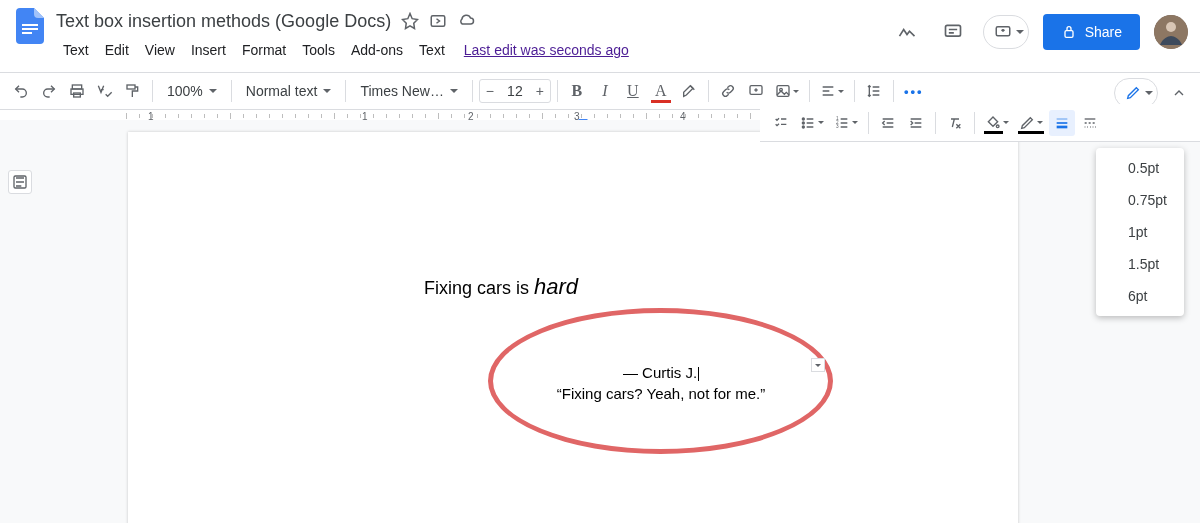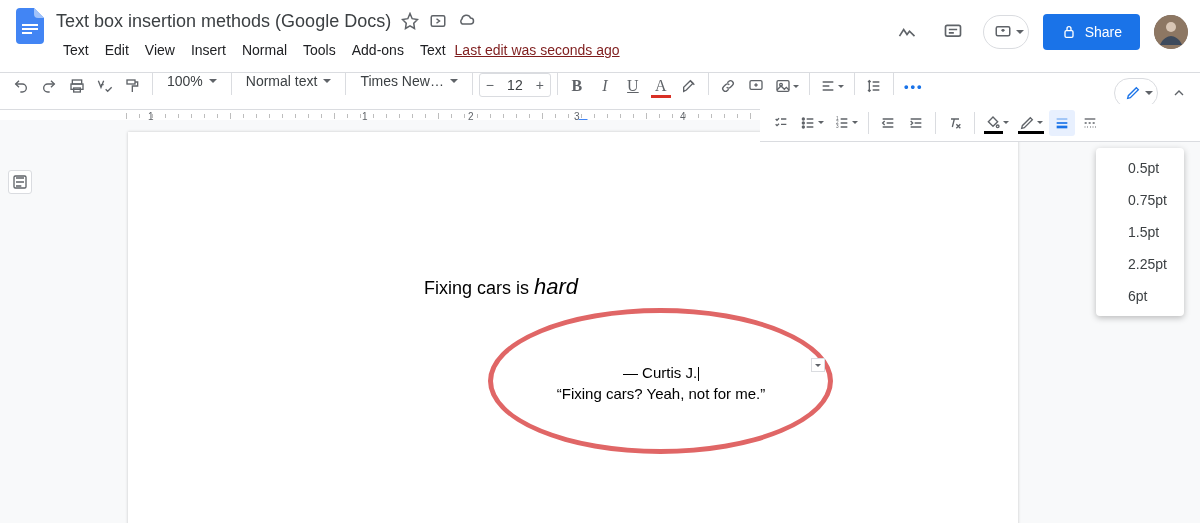--- a/index.html
+++ b/index.html
@@ -7,29 +7,29 @@
 
   .header { display: flex; align-items: flex-start; padding: 8px 12px 0 12px; }
   .docs-logo { width: 36px; height: 36px; margin-right: 8px; display:flex;align-items:center;justify-content:center; }
   .docs-logo svg { width: 28px; height: 36px; }
   .doc-info { flex: 1; }
   .title-row { display: flex; align-items: center; gap: 10px; height: 26px; }
   .doc-title { font-size: 18px; color: #3c4043; font-weight: 400; }
   .title-icon { color: #5f6368; display:flex;align-items:center;justify-content:center; }
   .menu-row { display: flex; align-items: center; gap: 2px; height: 28px; margin-top: 2px;}
   .menu-item { padding: 4px 7px; font-size: 14px; color: #202124; border-radius: 4px; cursor: pointer; }
-  .last-edit { color: #7f1d1d; text-decoration: underline; font-size: 14px;}
+  .last-edit { color: #4c1d95; text-decoration: underline; margin-left: 10px; font-size: 14px;}
   .header-right { display: flex; align-items: center; gap: 14px; padding-top: 6px; }
   .hr-btn { width: 32px; height: 32px; display:flex;align-items:center;justify-content:center; color:#5f6368; border-radius:50%; cursor:pointer;}
   .present-pill { display:flex;align-items:center; border:1px solid #dadce0; border-radius: 18px; height:34px; padding: 0 4px 0 10px; gap:4px; color:#5f6368;}
   .share-btn { background:#1a73e8; color:#fff; border-radius: 4px; height:36px; padding: 0 18px; display:flex;align-items:center; gap:8px; font-weight:500; font-size:14px; cursor:pointer;}
   .avatar { width: 34px; height: 34px; border-radius: 50%; background: linear-gradient(135deg,#6d5b4f,#9e8a7a); display:flex;align-items:center;justify-content:center; overflow:hidden;}
   .avatar svg { width:34px; height:34px;}
 
-  .toolbar { height: 38px; border-top: 1px solid #dadce0; border-bottom: 1px solid #dadce0; display:flex; align-items:flex-start; padding: 0 8px; gap: 2px; margin-top: 8px; position:relative;}
+  .toolbar { height: 38px; border-top: 1px solid #dadce0; border-bottom: 1px solid #dadce0; display:flex; align-items:center; padding: 0 8px; gap: 2px; margin-top: 8px; position:relative;}
   .tbtn { min-width: 26px; height:26px; padding:0 4px; display:flex;align-items:center;justify-content:center; color:#5f6368; border-radius:3px; cursor:pointer; font-size:13px;}
   .tsep { width:1px; height: 22px; background:#dadce0; margin: 0 4px;}
   .dd { display:flex;align-items:center; gap:6px; font-size:14px; color:#3c4043; padding: 0 8px;}
   .caret { border: 4px solid transparent; border-top-color:#5f6368; margin-top:4px; width:0;height:0;}
   .caret-sm { border: 3px solid transparent; border-top-color:#5f6368; margin-top:3px; width:0;height:0; margin-left:2px;}
   .font-size-box { display:flex; align-items:center; border:1px solid #dadce0; border-radius:3px;}
   .fs-btn { width: 20px; height:22px; display:flex;align-items:center;justify-content:center; color:#5f6368; cursor:pointer; font-size:14px;}
   .fs-val { width: 30px; text-align:center; font-size:14px; color:#3c4043;}
   .text-color { position:relative;}
   .text-color .bar { position:absolute; bottom:1px; left:3px; right:3px; height:3px; background:#d93025;}
@@ -98,21 +98,21 @@
           <svg width="18" height="18" viewBox="0 0 24 24" fill="none" stroke="#5f6368" stroke-width="2">
             <path d="M18 16a4 4 0 0 0 0-8 6 6 0 0 0-11.5 1.5A4 4 0 0 0 7 16h11z"></path>
           </svg>
         </span>
     </div>
     <div class="menu-row">
       <span class="menu-item">Text</span>
       <span class="menu-item">Edit</span>
       <span class="menu-item">View</span>
       <span class="menu-item">Insert</span>
-      <span class="menu-item">Normal</span>
+      <span class="menu-item">Format</span>
       <span class="menu-item">Tools</span>
       <span class="menu-item">Add-ons</span>
       <span class="menu-item">Text</span>
       <span class="last-edit">Last edit was seconds ago</span>
     </div>
   </div>
   <div class="header-right">
     <div class="hr-btn">
         <svg width="20" height="20" viewBox="0 0 24 24" fill="none" stroke="#5f6368" stroke-width="2">
           <path d="M3 17l5-8 4 6 3-4 6 6"></path>
@@ -453,21 +453,21 @@
 </div>
 
 <div class="popup">
   <div class="popup-item">
       <span>0.5pt</span>
     </div>
   <div class="popup-item">
       <span>0.75pt</span>
     </div>
   <div class="popup-item">
+      <span>1pt</span>
+    </div>
+  <div class="popup-item">
       <span>1.5pt</span>
-    </div>
-  <div class="popup-item">
-      <span>2.25pt</span>
     </div>
   <div class="popup-item">
       <span>6pt</span>
     </div>
 </div>
 
 </body></html>

